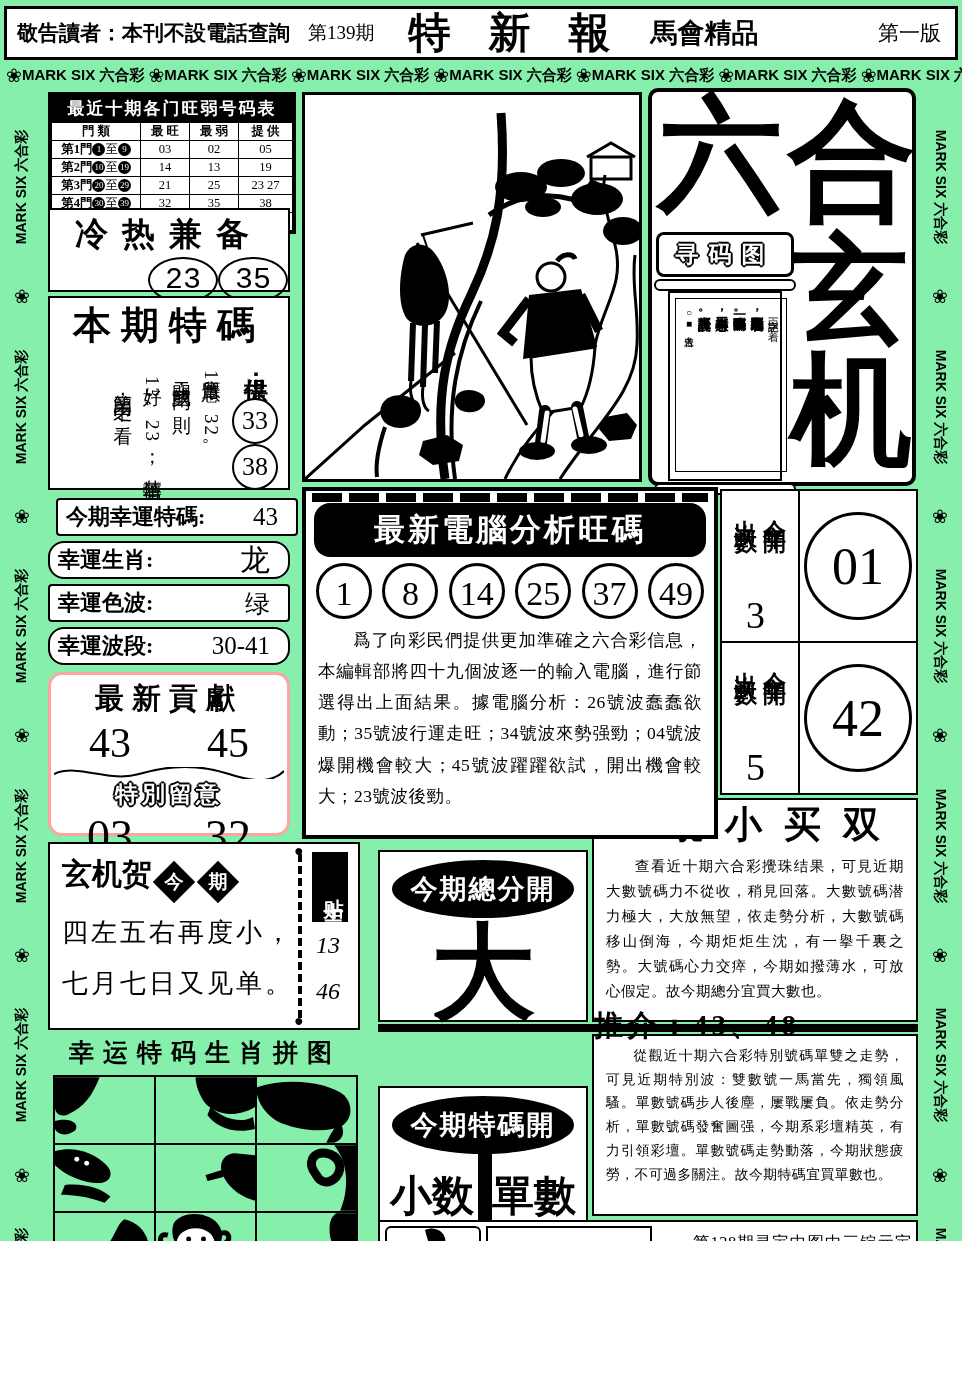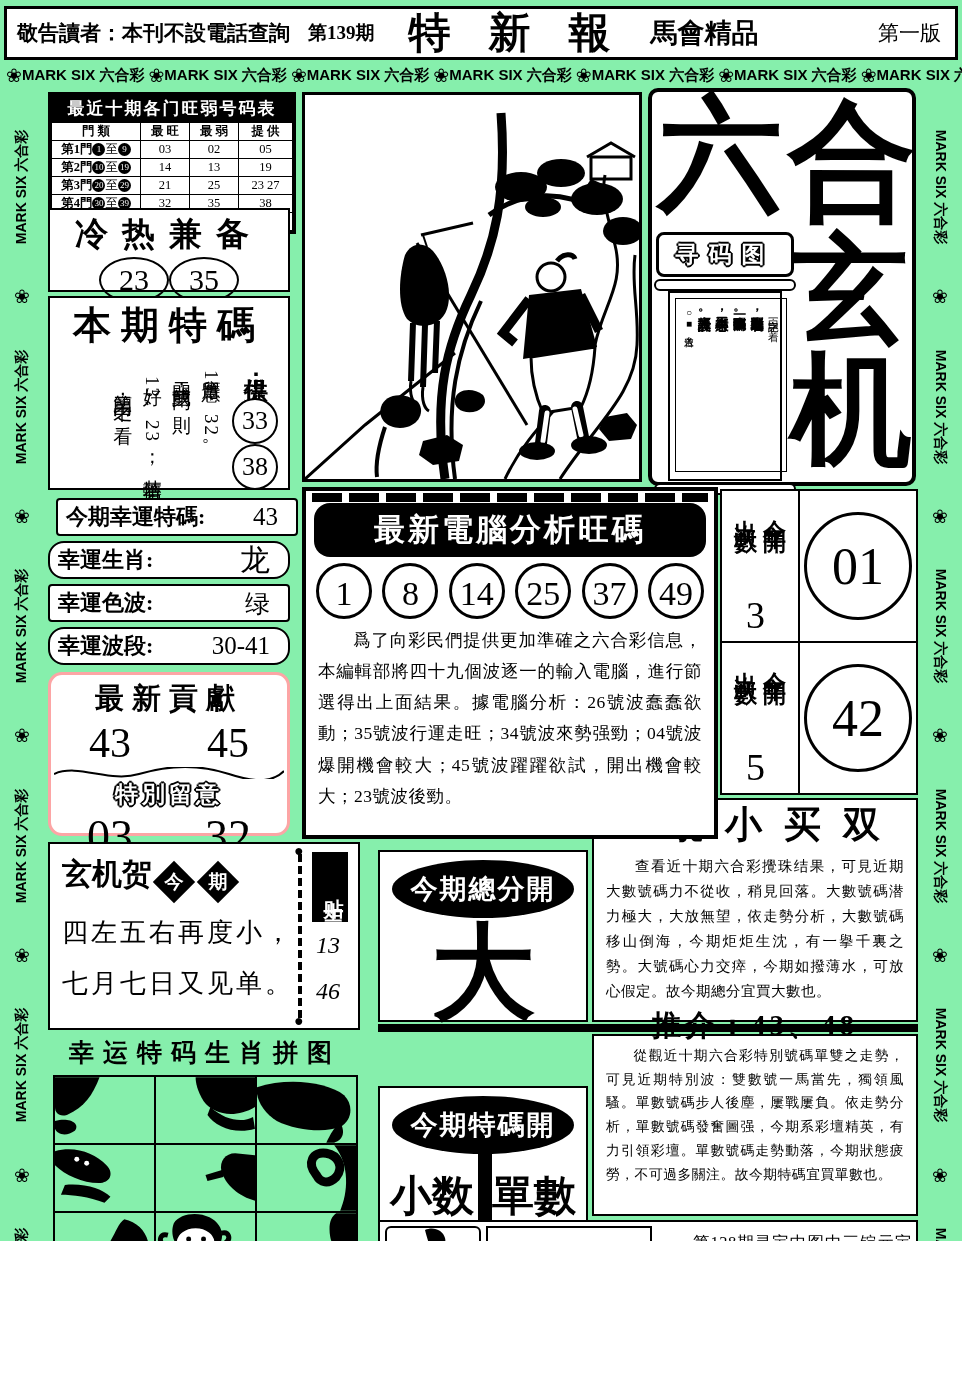--- a/index.html
+++ b/index.html
@@ -3,21 +3,21 @@
 <meta charset="utf-8">
 <style>
   html,body{margin:0;padding:0;background:#fff;}
   .page{position:relative;width:962px;height:1241px;background:#86efac;overflow:hidden;
         font-family:"Liberation Serif","DejaVu Serif",serif;color:#000;padding-left:28px;}
   .abs{position:absolute;}
   .bordered{border:2px solid #000;background:#fff;box-sizing:border-box;}
   
   .header-box{border:3px solid #000;display:flex;align-items:center;box-sizing:border-box;background:#fff;}
   .notice{font-size:21px;font-weight:bold;margin-left:10px;white-space:nowrap;}
-  .issue{font-size:19px;font-weight:bold;margin-left:18px;white-space:nowrap;}
+  .issue{font-size:19px;font-weight:normal;margin-left:18px;white-space:nowrap;}
   .masthead{font-size:42px;font-weight:bold;letter-spacing:38px;margin-left:34px;white-space:nowrap;}
   .brand{font-size:27px;font-weight:bold;margin-left:2px;white-space:nowrap;}
   .edition{font-size:21px;margin-left:auto;margin-right:14px;white-space:nowrap;}
   
   .strip{display:flex;align-items:center;justify-content:space-between;padding:0 2px;box-sizing:border-box;}
   .strip-unit{display:flex;align-items:center;gap:4px;}
   .flower{font-size:19px;line-height:1;}
   .marksix{font-size:15px;font-weight:bold;font-family:"Liberation Sans","DejaVu Sans",sans-serif;white-space:nowrap;}
   
   .side-strip{display:flex;flex-direction:column;align-items:center;justify-content:space-between;box-sizing:border-box;padding:4px 0;}
@@ -78,21 +78,21 @@
   .ap-circ{flex:1;display:flex;align-items:center;justify-content:center;}
   .big-circ{width:108px;height:108px;border:3px solid #000;border-radius:50%;font-size:52px;line-height:104px;text-align:center;box-sizing:border-box;}
   
   .black-oval{margin:8px auto 0;width:182px;height:58px;background:#000;border-radius:50%;color:#fff;
               text-align:center;font-size:27px;font-weight:bold;line-height:58px;letter-spacing:2px;}
   .big-char{text-align:center;font-size:104px;font-weight:bold;line-height:1.05;}
   .so-vals{display:flex;justify-content:space-between;padding:0 10px;font-size:42px;font-weight:bold;margin-top:14px;}
   
   .sec-title{font-size:37px;font-weight:bold;letter-spacing:22px;text-align:right;padding-right:14px;white-space:nowrap;}
   .kai-para{font-size:14.5px;line-height:1.72;text-align:justify;text-indent:2em;margin:4px 12px 0;letter-spacing:0.5px;}
-  .recommend{font-size:29px;font-weight:bold;text-align:center;letter-spacing:4px;margin-top:2px;}
+  .recommend{font-size:29px;font-weight:bold;text-align:left;letter-spacing:4px;margin-top:2px;}
   
   .decode-text{font-size:16.5px;line-height:1.78;text-indent:2em;text-align:justify;letter-spacing:0.5px;}
   .decode-label{border:2px solid #000;font-size:20px;font-weight:bold;letter-spacing:8px;text-align:center;background:#fff;}
   
   .mh-panel{border:4px solid #000;border-radius:10px;box-sizing:border-box;background:#fff;}
   .mh-char{position:absolute;font-weight:bold;line-height:1;}
   .scroll-title{border:3px solid #000;border-radius:8px;text-align:center;font-size:23px;letter-spacing:10px;padding:4px 0;background:#fff;}
   .roller{height:12px;background:#fff;border:2px solid #000;border-radius:7px;box-sizing:border-box;}
   .scroll-sheet{border:2px solid #000;box-sizing:border-box;background:#fff;}
   .scroll-inner{border:1px solid #000;margin:5px;height:calc(100% - 12px);box-sizing:border-box;
@@ -237,21 +237,21 @@
         <td>44</td>
         <td>41</td>
         <td>49 48</td>
       </tr>
     </tbody>
       </table>
   </div>
 
   <div class="abs bordered" style="left:48px;top:208px;width:242px;height:84px;">
     <div class="ch-title">冷热兼备</div>
-    <div style="display:flex;justify-content:center;margin-top:0;">
+    <div style="display:flex;justify-content:flex-end;margin-top:0;font-family:Liberation Mono, monospace;">
       <span class="oval-num">23</span>
       <span class="oval-num">35</span>
     </div>
   </div>
 
   <div class="abs bordered" style="left:48px;top:296px;width:242px;height:194px;">
     <div class="sc-title">本期特碼</div>
     <span class="abs vtext" style="right:16px;top:62px;font-size:24px;font-weight:bold;">提供：</span>
     <span class="abs circ-num" style="right:10px;top:100px;">33</span>
     <span class="abs circ-num" style="right:10px;top:146px;">38</span>

